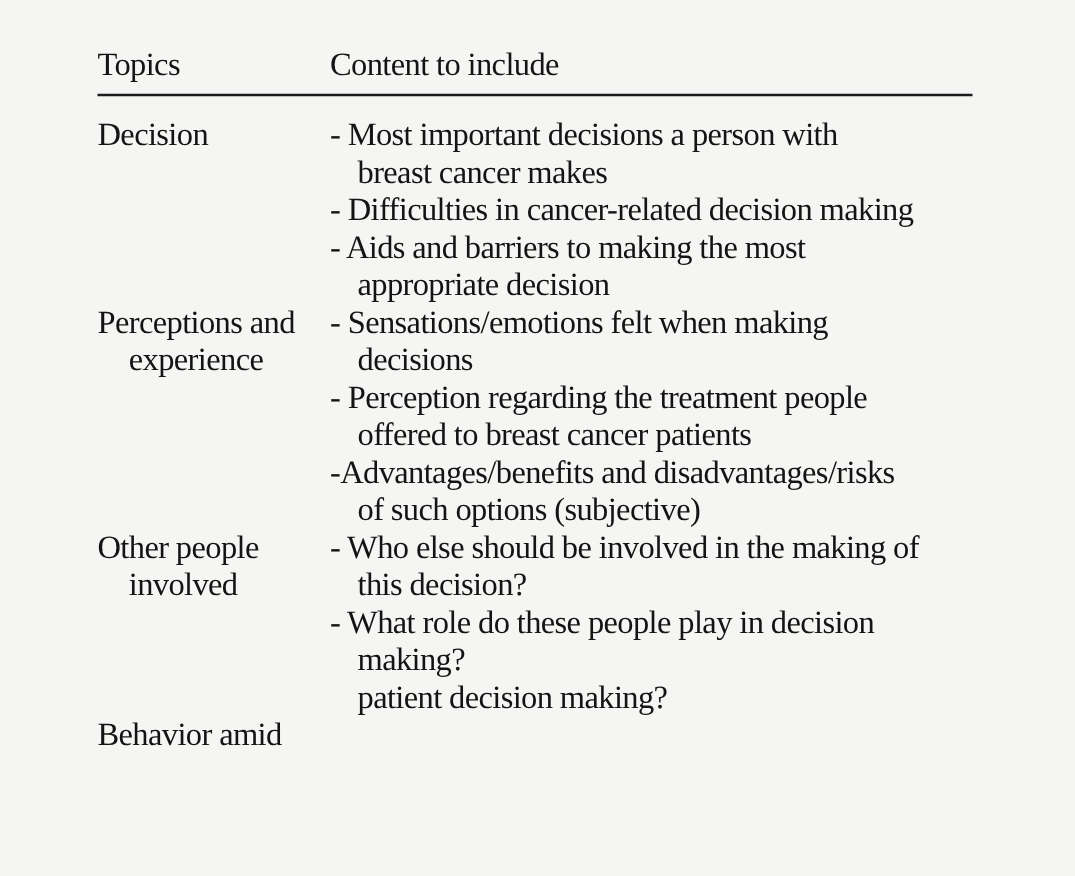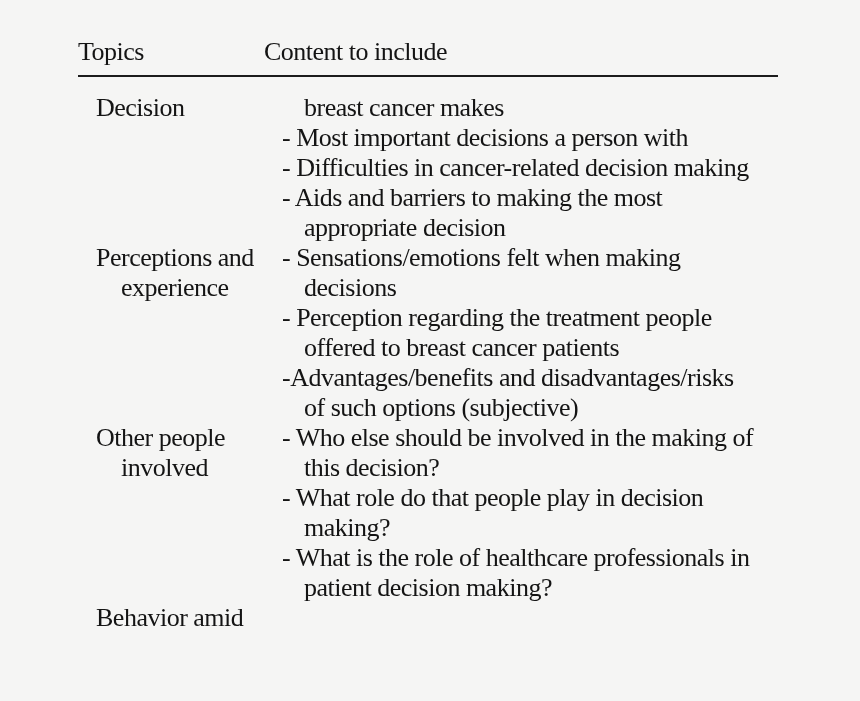--- a/index.html
+++ b/index.html
@@ -37,21 +37,21 @@
     border: none;
     border-top: 2px solid var(--rule);
     height: 0;
     margin-top: 7px;
   }
   .tbody { margin-top: 16px; }
   .row {
     display: grid;
     grid-template-columns: 186px 1fr;
   }
-  .topic-cell, .content-cell { min-width: 0; margin-left: 18px; }
+  .topic-cell, .content-cell { min-width: 0; }
   .topic-line, .content-line {
     line-height: 30px;
     height: 30px;
     white-space: nowrap;
   }
   .topic-line.indent { padding-left: 25px; }
   .content-line.cont { padding-left: 22px; }
 </style>
 </head>
 <body>
@@ -62,22 +62,22 @@
       <div class="th-topics">Topics</div>
       <div class="th-content">Content to include</div>
     </div>
     <hr class="rule">
     <div class="tbody">
         <div class="row">
           <div class="topic-cell">
             <div class="topic-line">Decision</div>
           </div>
           <div class="content-cell">
+            <div class="content-line">- Most important decisions a person with</div>
             <div class="content-line cont">breast cancer makes</div>
-            <div class="content-line">- Most important decisions a person with</div>
             <div class="content-line">- Difficulties in cancer-related decision making</div>
             <div class="content-line">- Aids and barriers to making the most</div>
             <div class="content-line cont">appropriate decision</div>
           </div>
         </div>
         <div class="row">
           <div class="topic-cell">
             <div class="topic-line">Perceptions and</div>
             <div class="topic-line indent">experience</div>
           </div>
@@ -91,23 +91,22 @@
           </div>
         </div>
         <div class="row">
           <div class="topic-cell">
             <div class="topic-line">Other people</div>
             <div class="topic-line indent">involved</div>
           </div>
           <div class="content-cell">
             <div class="content-line">- Who else should be involved in the making of</div>
             <div class="content-line cont">this decision?</div>
-            <div class="content-line">- What role do that people play in decision</div>
+            <div class="content-line">- What role do these people play in decision</div>
             <div class="content-line cont">making?</div>
-            <div class="content-line">- What is the role of healthcare professionals in</div>
             <div class="content-line cont">patient decision making?</div>
           </div>
         </div>
         <div class="row">
           <div class="topic-cell">
             <div class="topic-line">Behavior amid</div>
           </div>
         </div>
       </div>
   </div>

